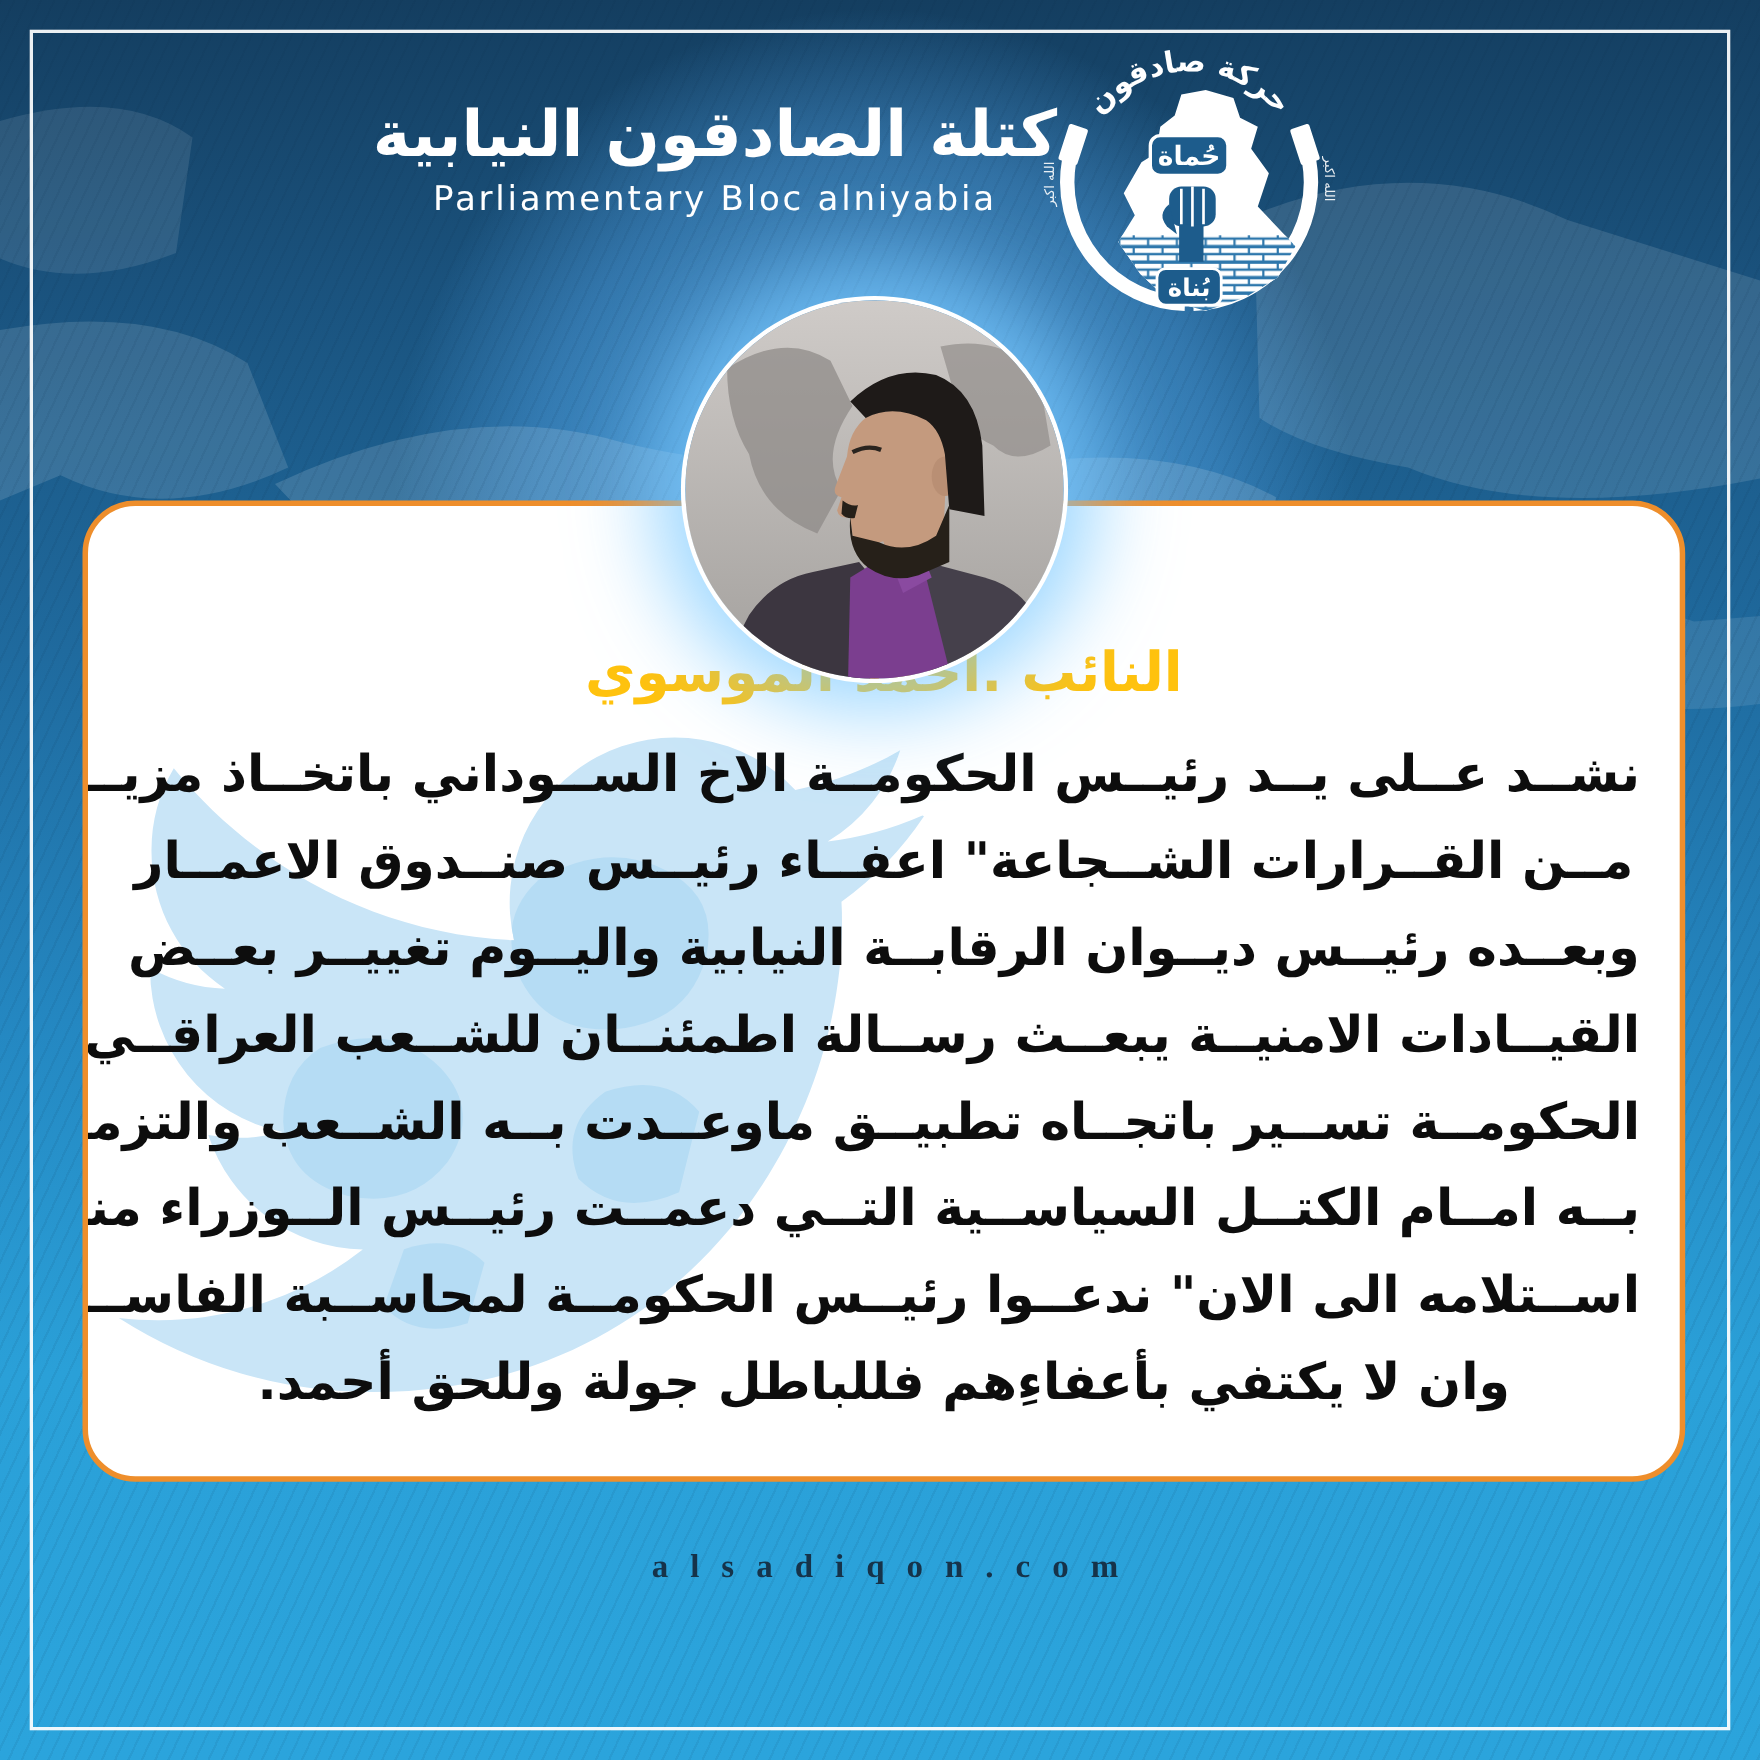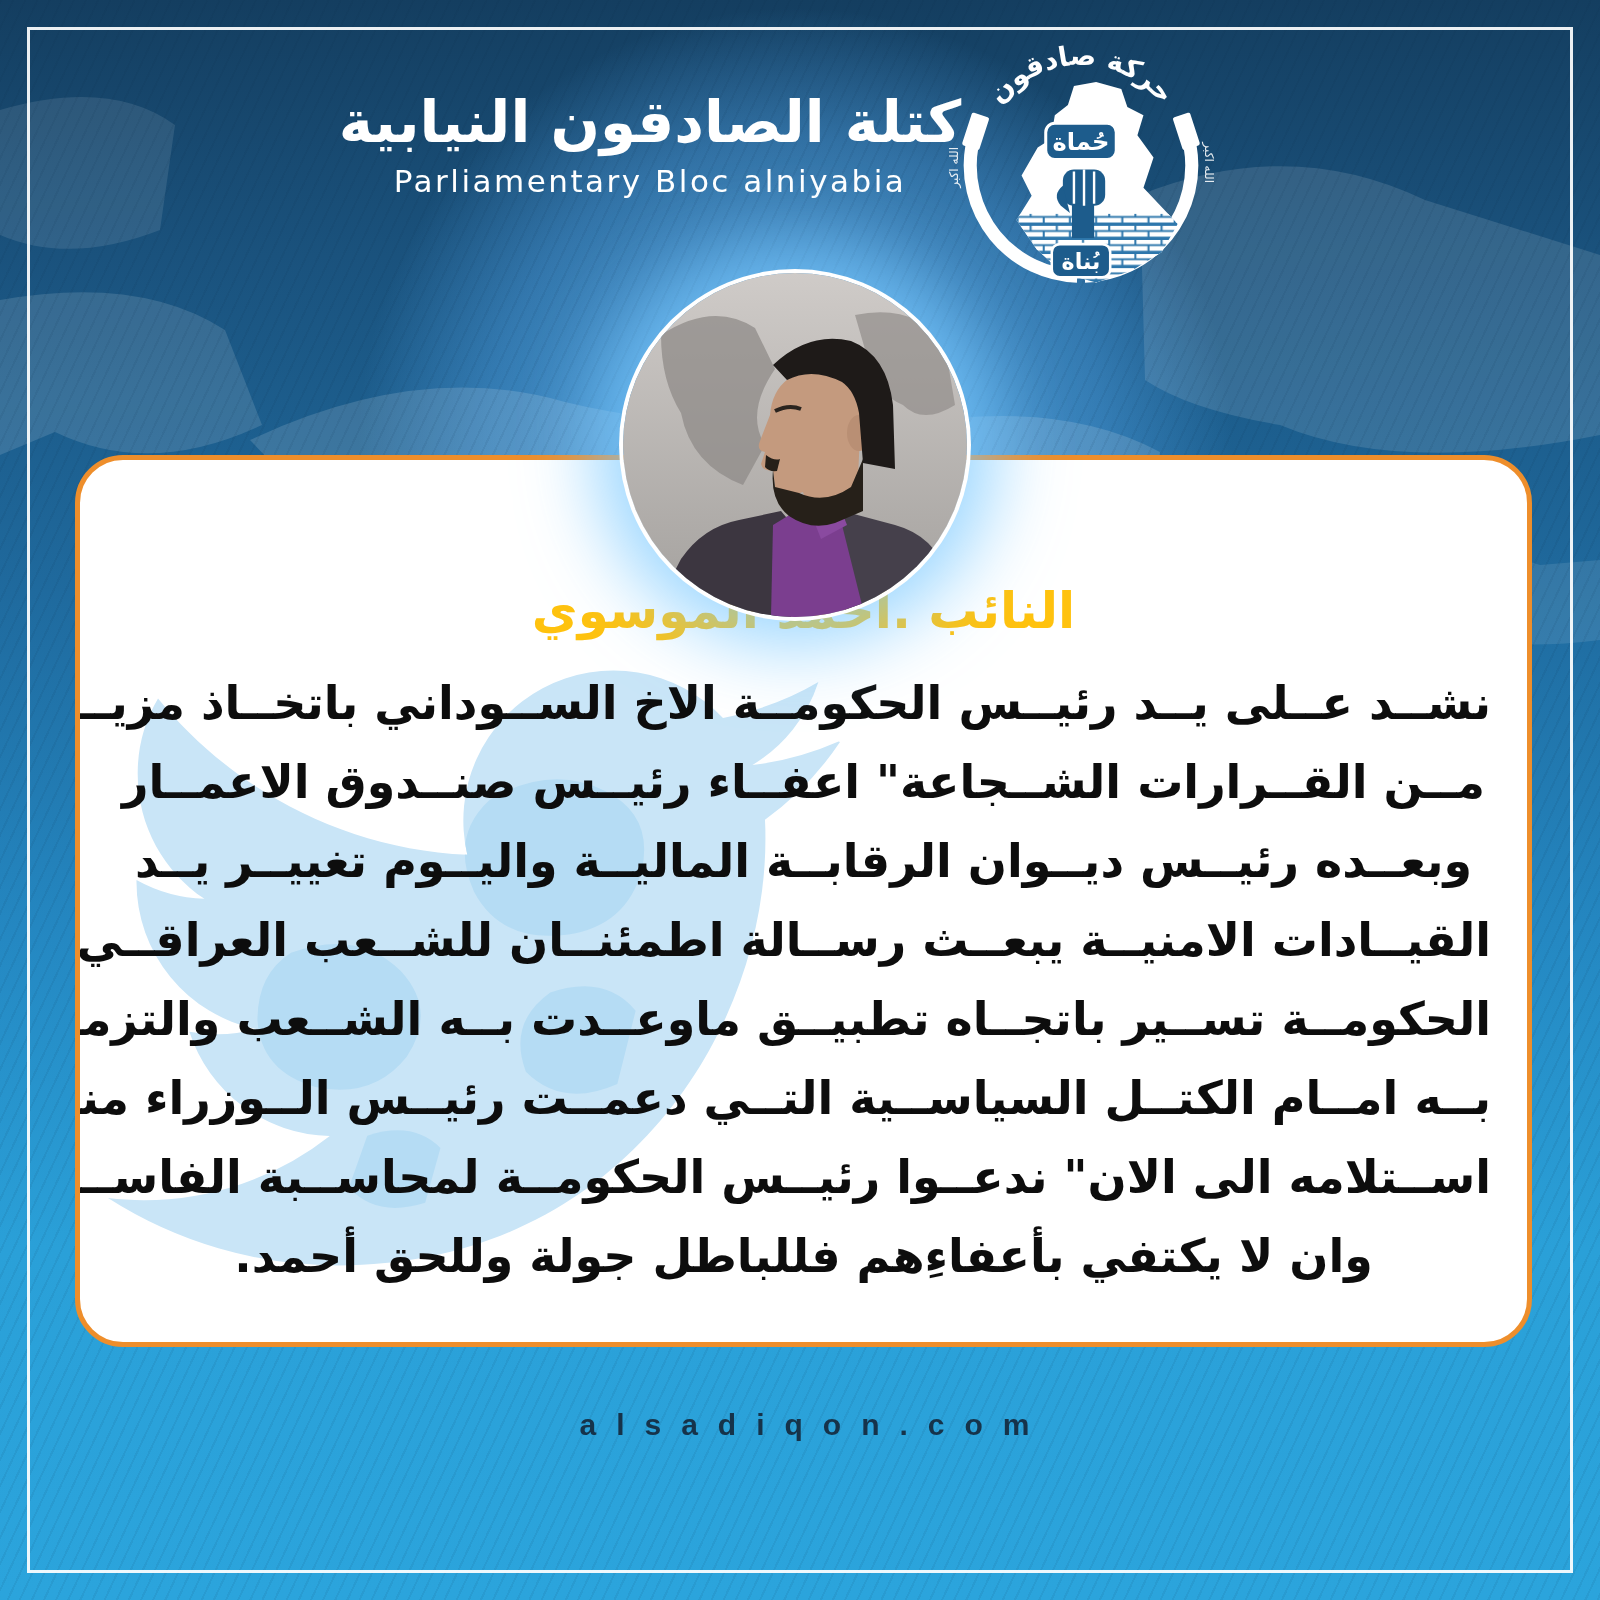--- a/index.html
+++ b/index.html
@@ -27,21 +27,21 @@
   .card{position:absolute;left:75px;top:455px;width:1457px;height:892px;box-sizing:border-box;
     background:#fff;border:5px solid #EE8E2B;border-radius:48px;z-index:3;overflow:hidden;}
   .bird{position:absolute;left:28px;top:142px;width:732px;height:732px;z-index:0;}
   .author{position:absolute;top:122px;left:0;right:0;text-align:center;z-index:2;
     color:#FFC20E;font-size:50px;font-weight:700;direction:rtl;}
   .statement{position:absolute;top:204px;left:36px;right:36px;z-index:2;direction:rtl;}
   .line{text-align:center;font-size:46px;line-height:79px;font-weight:700;color:#0D0D0D;white-space:nowrap;}
   
   .footer{position:absolute;top:1408px;left:0;right:0;text-align:center;z-index:2;
     color:#16334A;font-size:30px;font-weight:700;letter-spacing:20px;
-    font-family:Liberation Sans, sans-serif;margin-left:29px;}
+    font-family:Liberation Serif, serif;margin-left:29px;}
 </style>
 </head>
 <body>
 
 <div class="poster">
 
   <svg class="worldmap" viewBox="0 0 1600 1600" aria-hidden="true">
     <g fill="#ffffff">
       <path fill-opacity="0.10" d="M0,110 Q110,78 175,125 L160,230 Q70,265 0,235 Z"></path>
       <path fill-opacity="0.13" d="M0,300 Q140,275 225,330 L262,425 Q150,478 55,432 L0,455 Z"></path>
@@ -131,21 +131,21 @@
         <path d="M14.5,12.8 q1.8,-0.6 2.8,0.6 l-0.6,2.4 q-1.8,0.8 -3,-0.4 q-0.6,-1.6 0.8,-2.6z"></path>
         <path d="M8.5,17.5 q1.5,-0.5 2.4,0.4 l-0.5,1.8 q-1.6,0.5 -2.5,-0.5 z"></path>
       </g>
     </svg>
 
     <div class="author">النائب .أحمد الموسوي</div>
 
     <div class="statement">
       <div class="line">نشــد عــلى يــد رئيــس الحكومــة الاخ الســوداني باتخــاذ مزيــد</div>
       <div class="line">مــن القــرارات الشــجاعة" اعفــاء رئيــس صنــدوق الاعمــار</div>
-      <div class="line">وبعــده رئيــس ديــوان الرقابــة الماليــة واليــوم تغييــر يــد</div>
+      <div class="line">وبعــده رئيــس ديــوان الرقابــة النيابية واليــوم تغييــر بعــض</div>
       <div class="line">القيــادات الامنيــة يبعــث رســالة اطمئنــان للشــعب العراقــي بــأن</div>
       <div class="line">الحكومــة تســير باتجــاه تطبيــق ماوعــدت بــه الشــعب والتزمــت</div>
       <div class="line">بــه امــام الكتــل السياســية التــي دعمــت رئيــس الــوزراء منــذ</div>
       <div class="line">اســتلامه الى الان" ندعــوا رئيــس الحكومــة لمحاســبة الفاســدين</div>
       <div class="line">وان لا يكتفي بأعفاءِهم فللباطل جولة وللحق أحمد.</div>
     </div>
   </div>
 
   <div class="avatar">
     <svg viewBox="0 0 344 344" width="344" height="344" aria-hidden="true">

